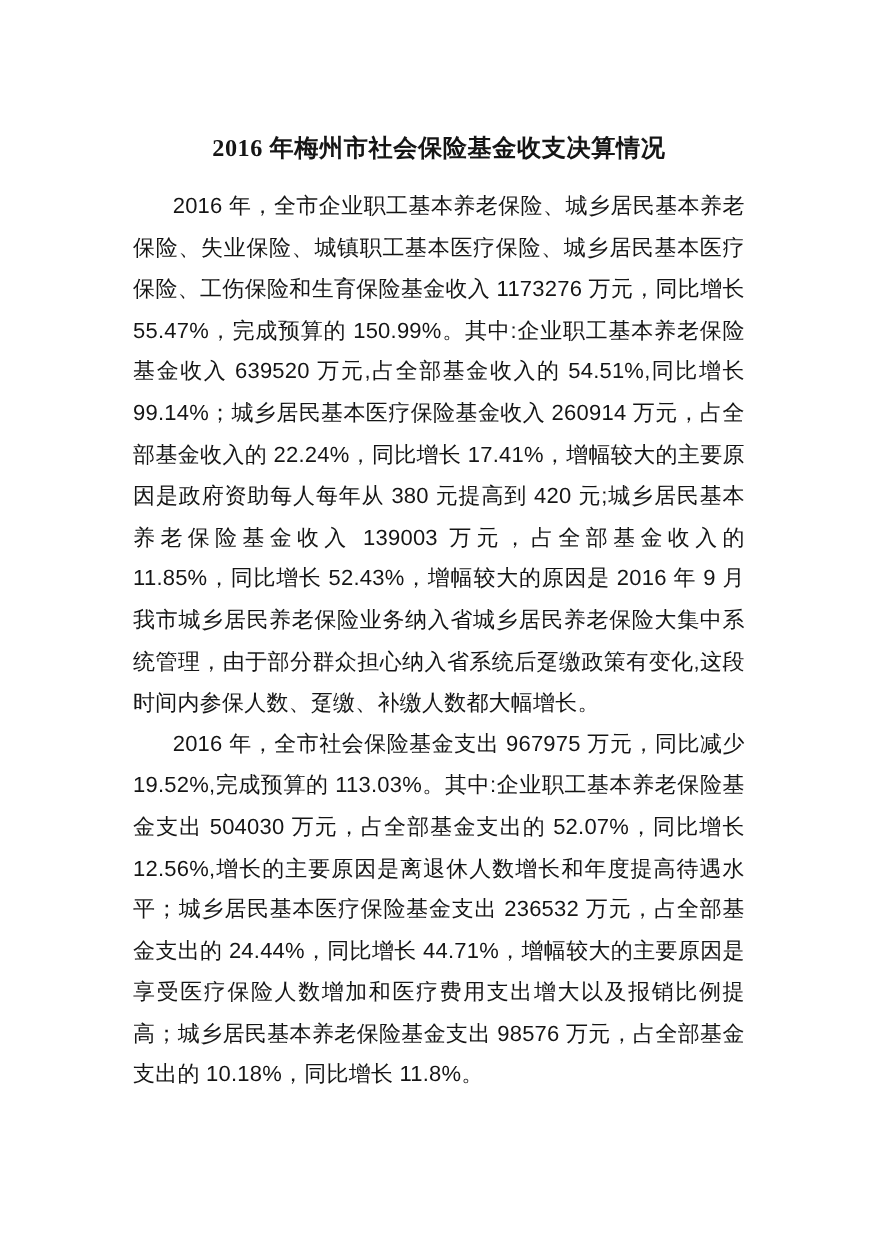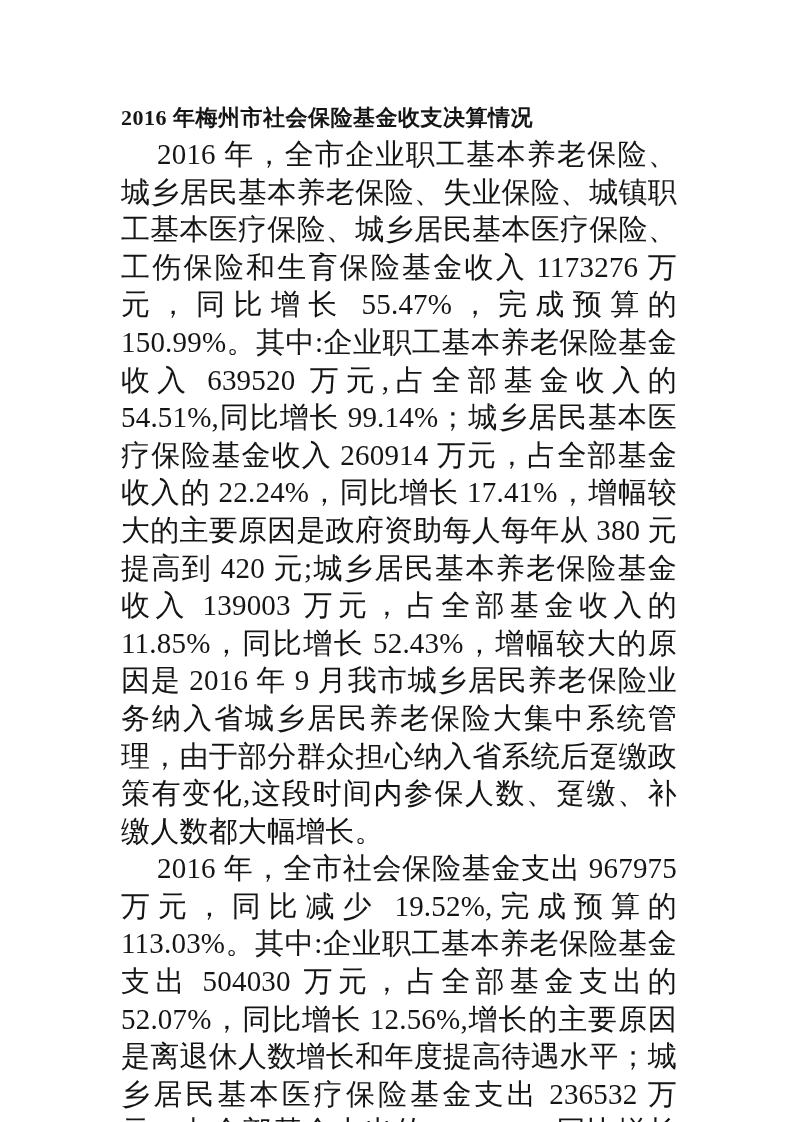--- a/index.html
+++ b/index.html
@@ -10,33 +10,33 @@
   .page {
     position: relative;
     box-sizing: border-box;
     width: 793px;
     height: 1122px;
     background: #ffffff;
     padding: 100px 116px 0 121px;
     overflow: hidden;
   }
   .doc-title {
-    margin: 0;
+    margin: 17px;
     font-family: "Liberation Serif", "DejaVu Serif", serif;
     font-weight: bold;
     font-size: 22px;
     line-height: 36px;
-    text-align: left;
+    text-align: center;
     color: #151515;
     letter-spacing: 0.5px;
   }
   .body-paragraph {
     margin: 0;
-    font-family: Liberation Serif, serif;
-    font-size: 29px;
+    font-family: Liberation Sans, sans-serif;
+    font-size: 20px;
     line-height: 37.6px;
     text-align: justify;
     text-indent: 36px;
     color: #151515;
     letter-spacing: 0.2px;
   }
 </style>
 </head>
 <body>
 

